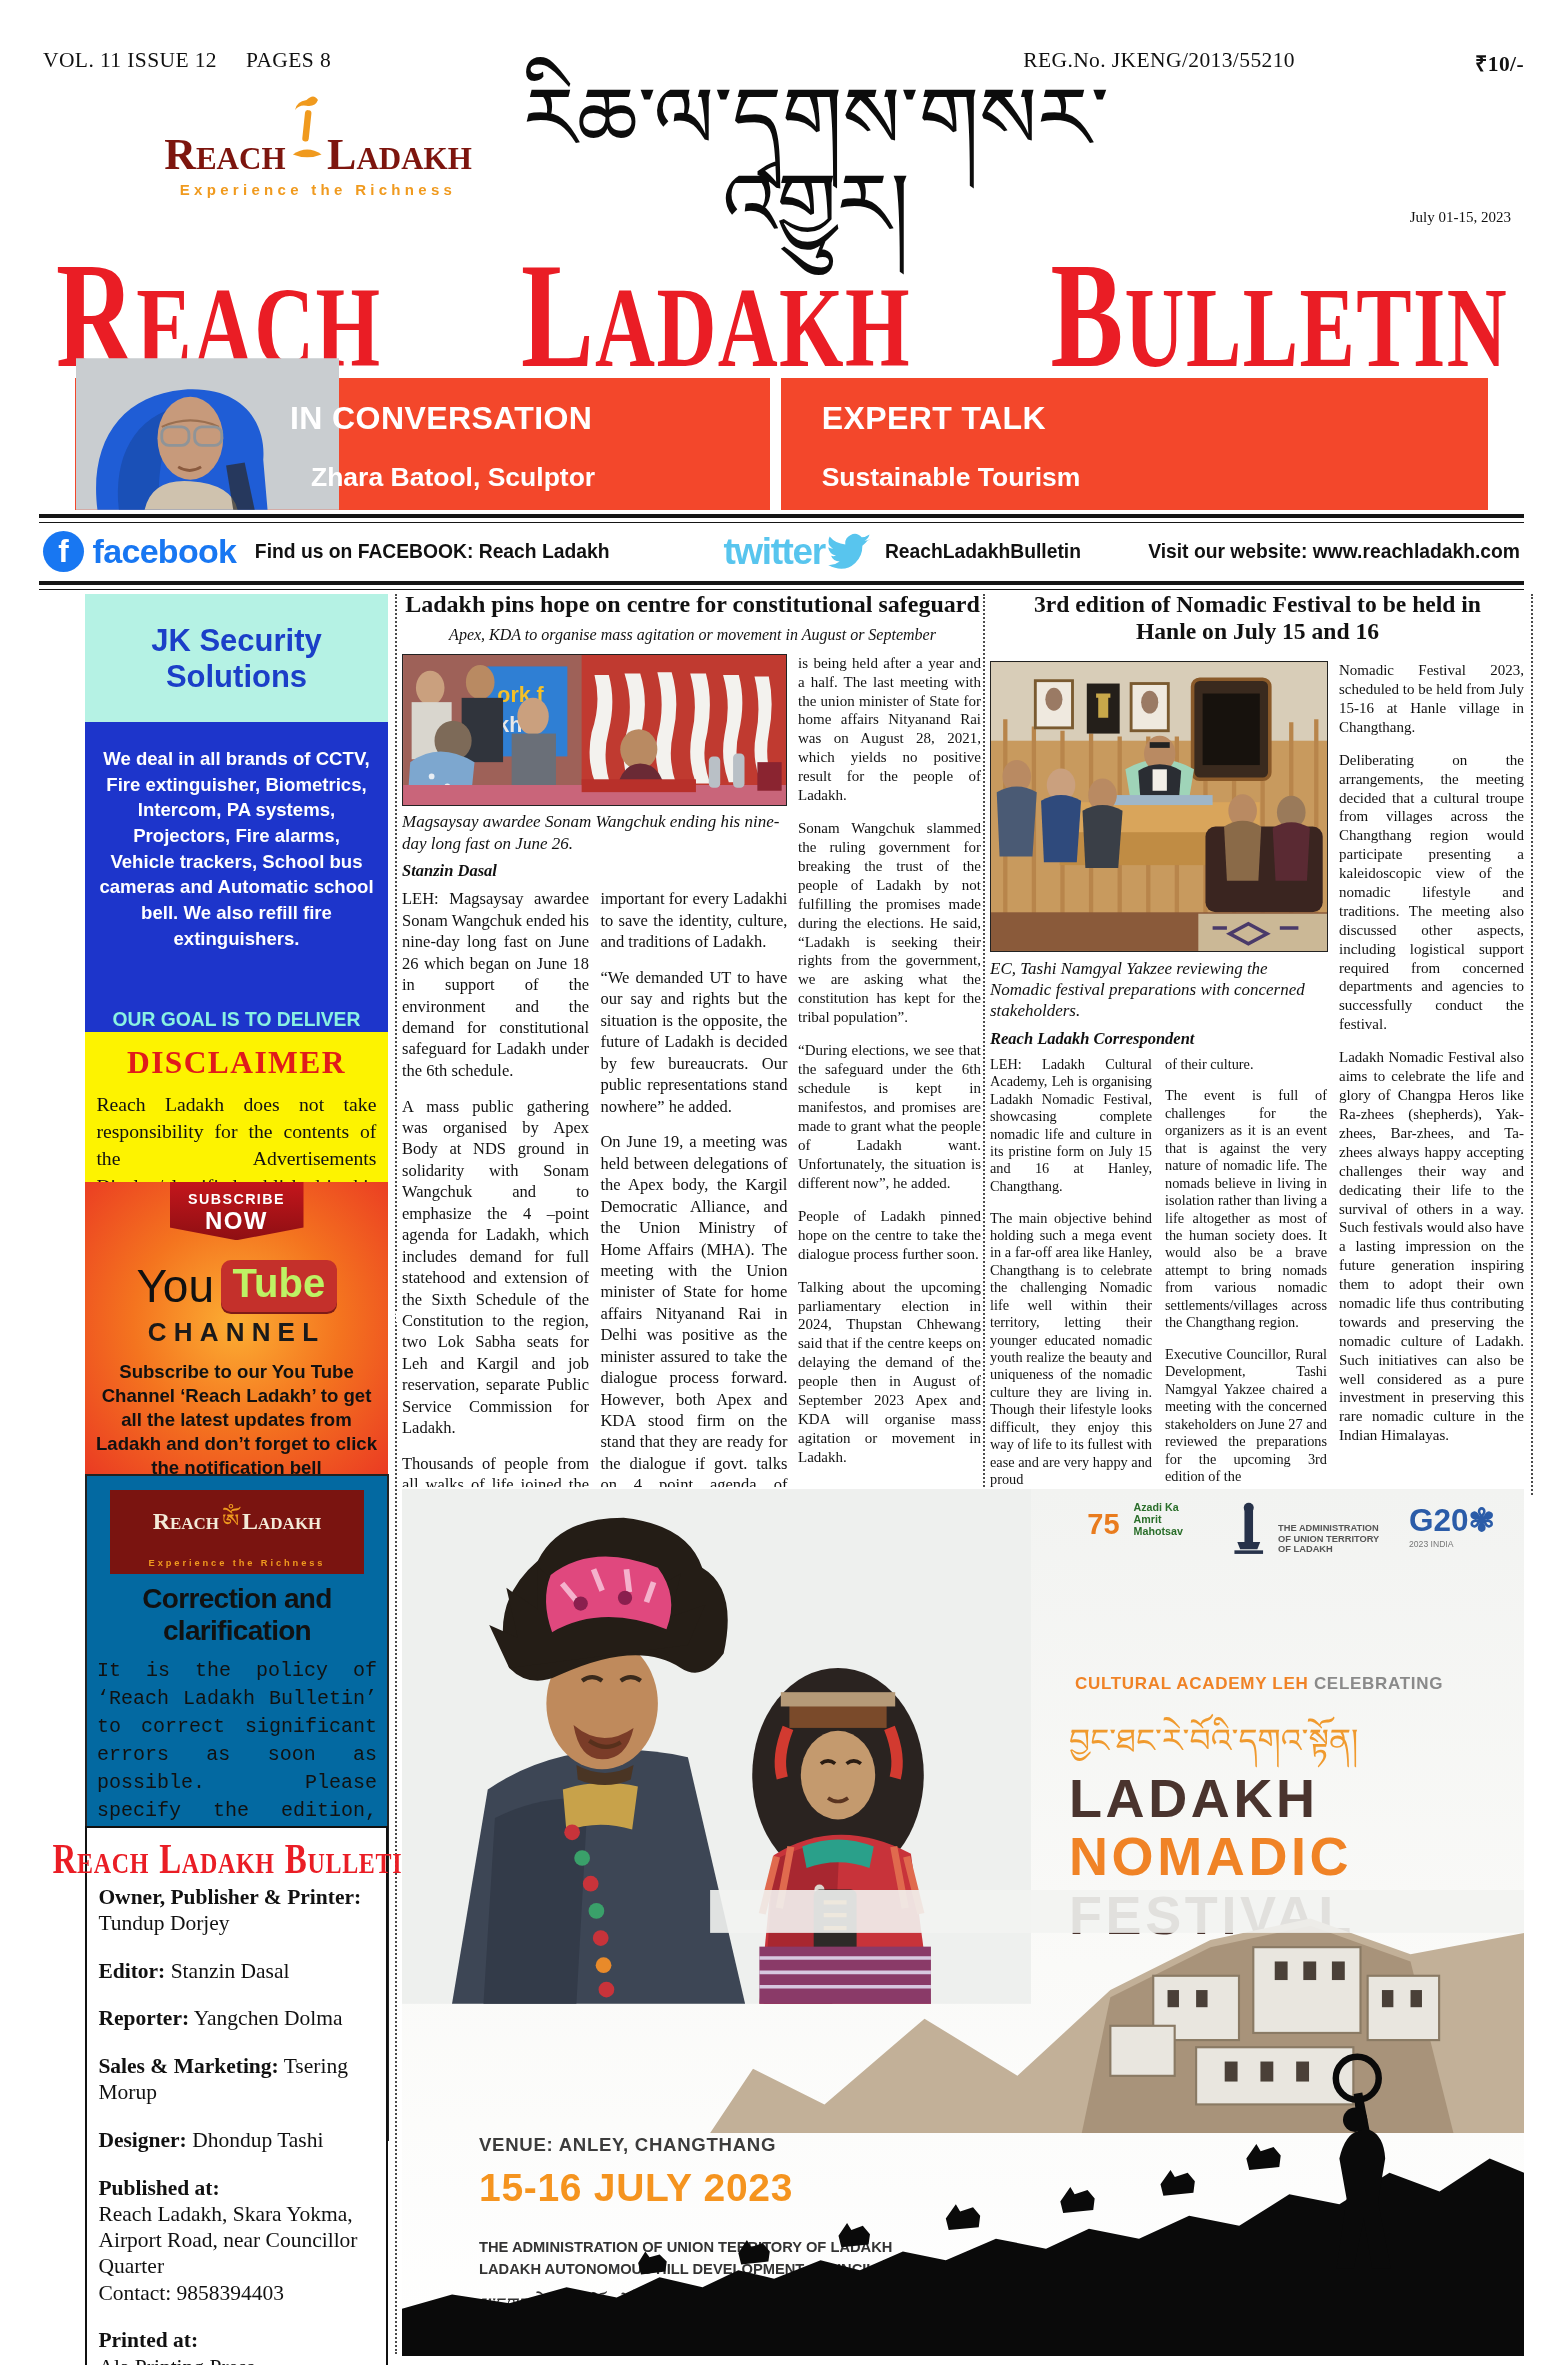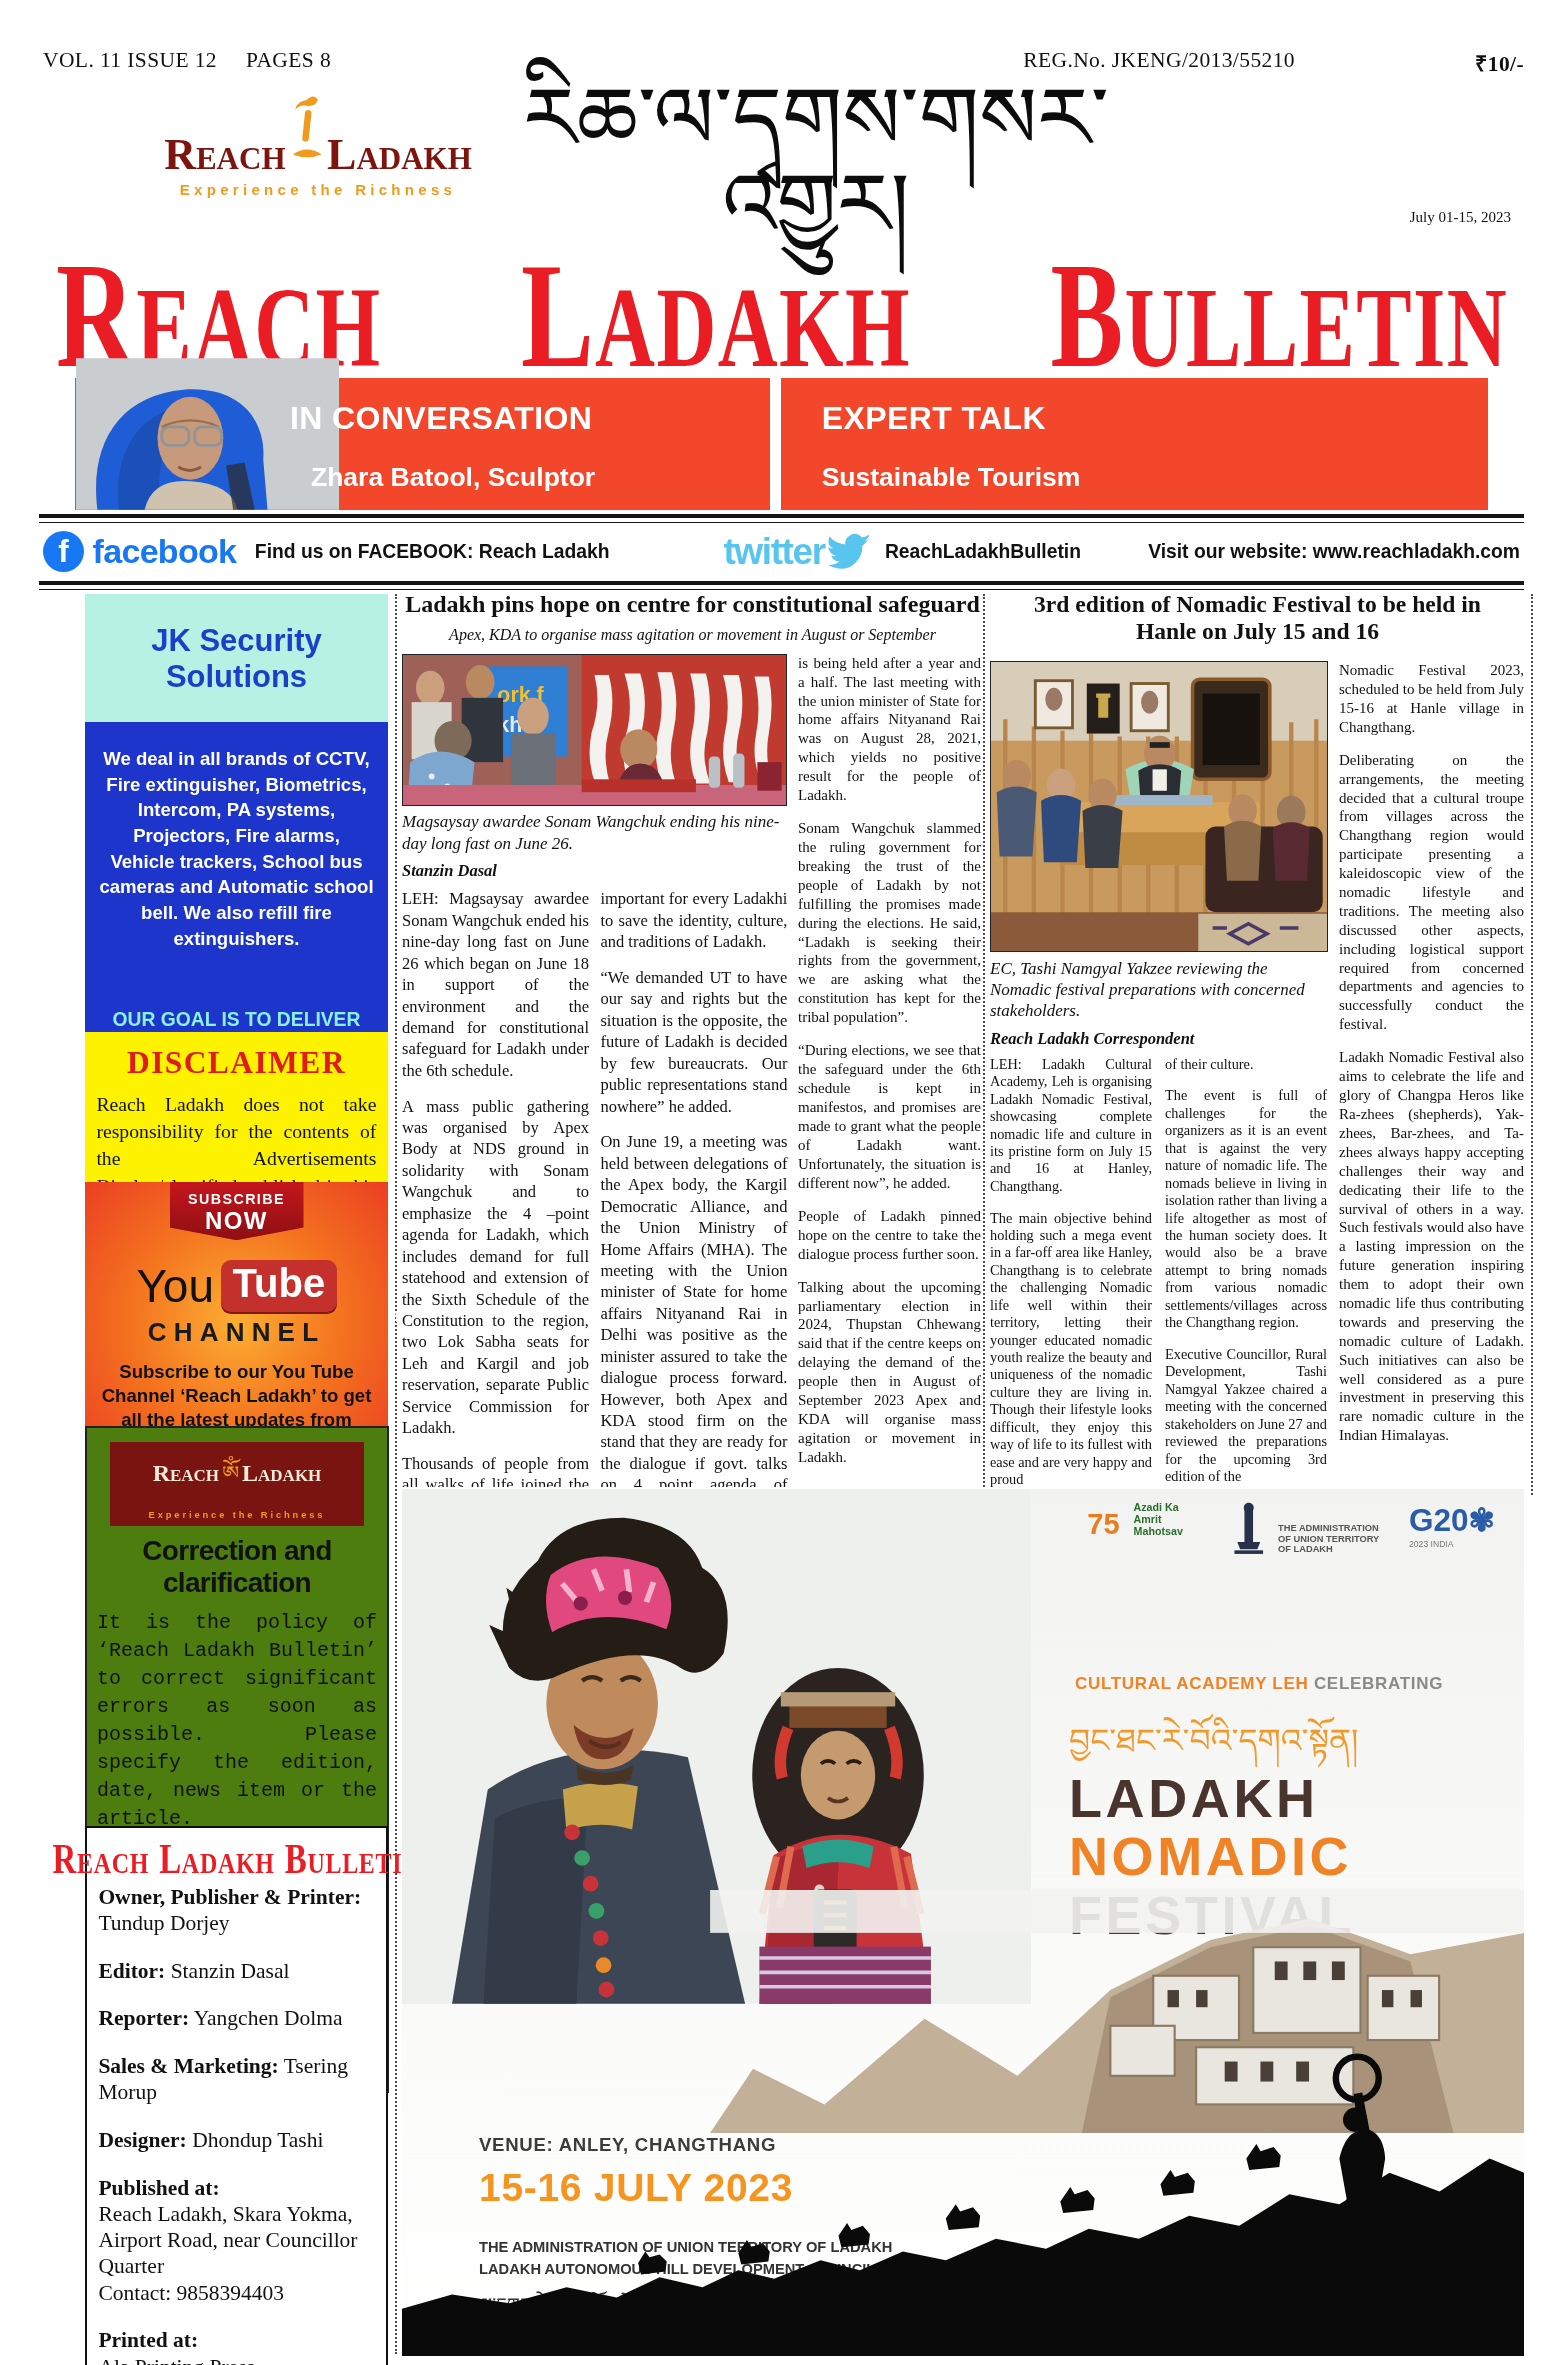--- a/index.html
+++ b/index.html
@@ -67,25 +67,25 @@
   .disc-body{font-size:19.7px;line-height:1.38;text-align:justify;}
   .yt{position:absolute;left:85px;top:1182px;width:303px;height:313px;text-align:center;
       background:radial-gradient(circle at 50% 45%,#fcae33 0%,#f4741f 45%,#e93323 100%);
       font-family:"Liberation Sans",sans-serif;overflow:hidden;}
   .yt-ribbon{width:134px;margin:0 auto;background:linear-gradient(#c4161c,#8e0f13);color:#fff;
              padding:8.6px 0 5.7px;clip-path:polygon(0 0,100% 0,100% 78%,50% 100%,0 78%);}
   .yt-r1{font-size:14.3px;font-weight:bold;letter-spacing:1.4px;}
   .yt-r2{font-size:24px;font-weight:bold;letter-spacing:1.4px;}
   .yt-brand{margin-top:18.6px;display:flex;justify-content:center;align-items:center;gap:7.2px;}
   .yt-you{color:#111;font-weight:normal;font-size:46px;}
-  .yt-tube{background:#c4302b;color:#ffffff;font-weight:bold;font-size:40px;border-radius:10px;
+  .yt-tube{background:#c4302b;color:#bef264;font-weight:bold;font-size:40px;border-radius:10px;
            padding:1.4px 11.4px 5.7px;box-shadow:0 2.1px 0 #7e1b17;}
   .yt-chan{color:#1a1a1a;font-weight:bold;font-size:26px;letter-spacing:7.2px;margin-top:4.3px;}
   .yt-text{color:#111;font-weight:bold;font-size:18.6px;line-height:1.3;margin:11.4px 10px 0;}
-  .correction{position:absolute;left:85px;top:1426px;width:280px;background:#4d7c0f;
+  .correction{position:absolute;left:85px;top:1474px;width:280px;background:#0369a1;
               border:2.1px solid #222;padding:11.4px 10px 14.3px;}
   .corr-logo{background:#7a1410;margin:2.9px 13px 8.6px;padding:7.2px 0 5.7px;text-align:center;}
   .corr-logo .n{color:#f3ead8;font-variant:small-caps;font-weight:bold;font-size:24px;}
   .corr-logo .g{color:#f09a1e;font-size:21.5px;}
   .corr-logo .t{color:#f09a1e;font-family:"Liberation Sans",sans-serif;font-size:9.3px;
                 letter-spacing:2.9px;font-weight:bold;}
   .corr-title{font-family:"Liberation Sans",sans-serif;font-weight:bold;font-size:28px;
               text-align:center;letter-spacing:-0.7px;margin:2.9px 0 10px;}
   .corr-p{font-size:20px;line-height:1.4;text-align:justify;margin:0 0 24px;font-family:Liberation Mono, monospace;}
   .corr-p:last-child{margin-bottom:0;}

